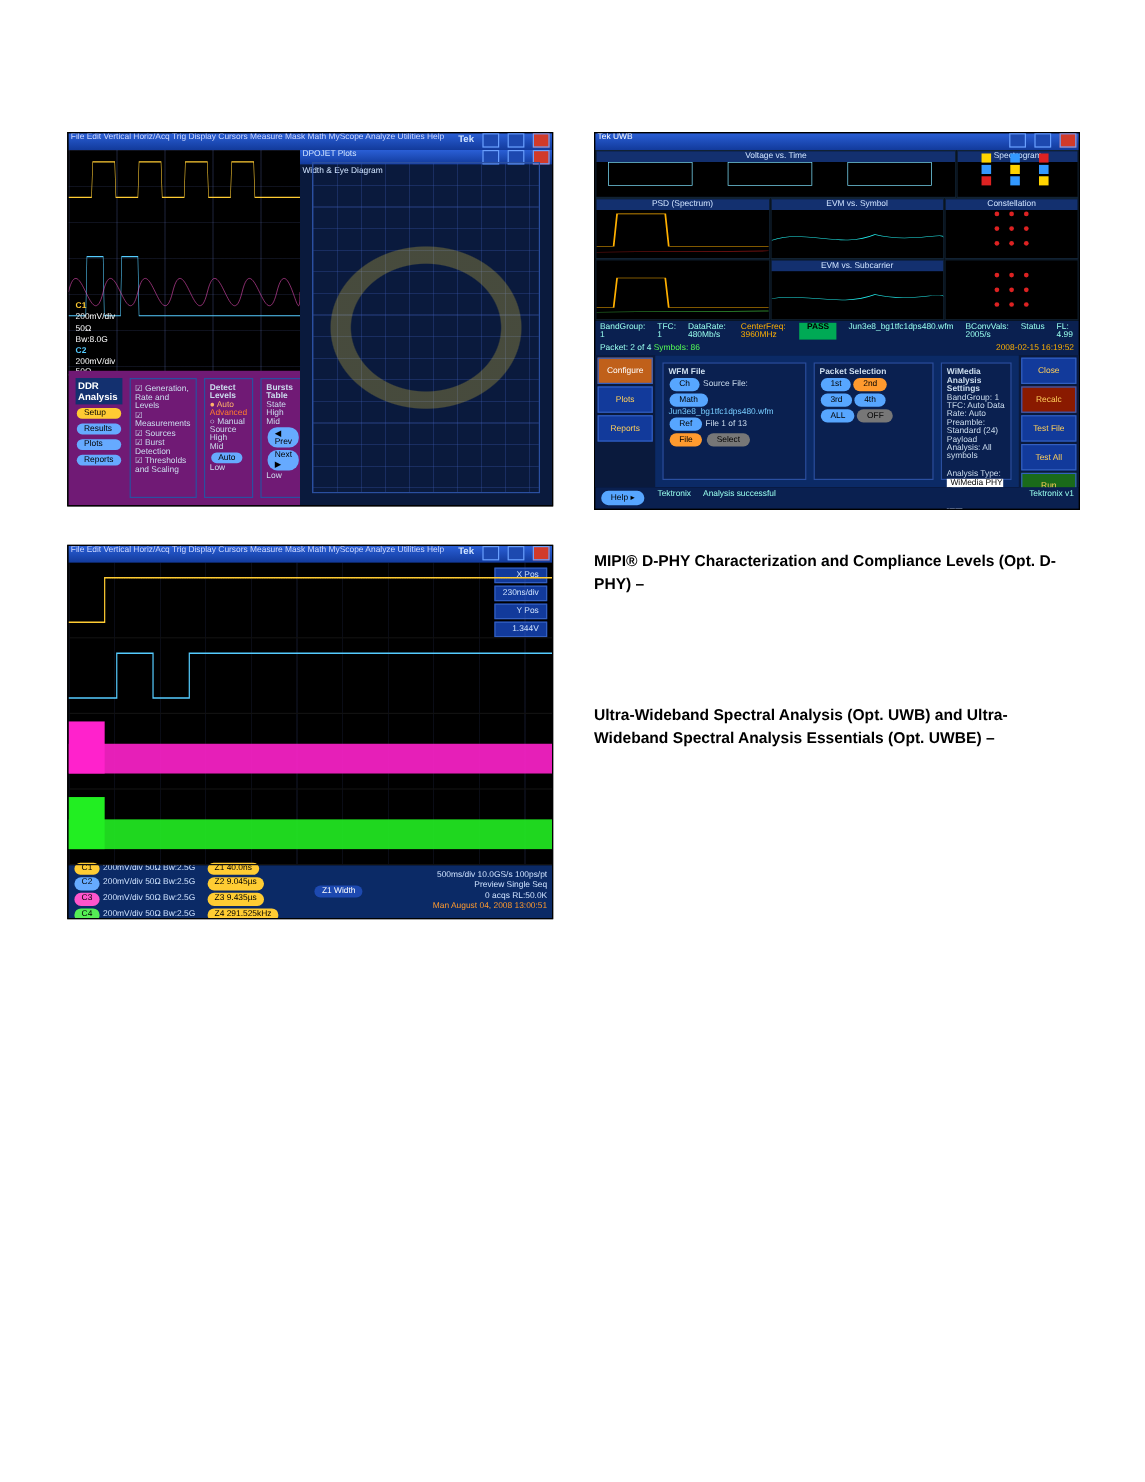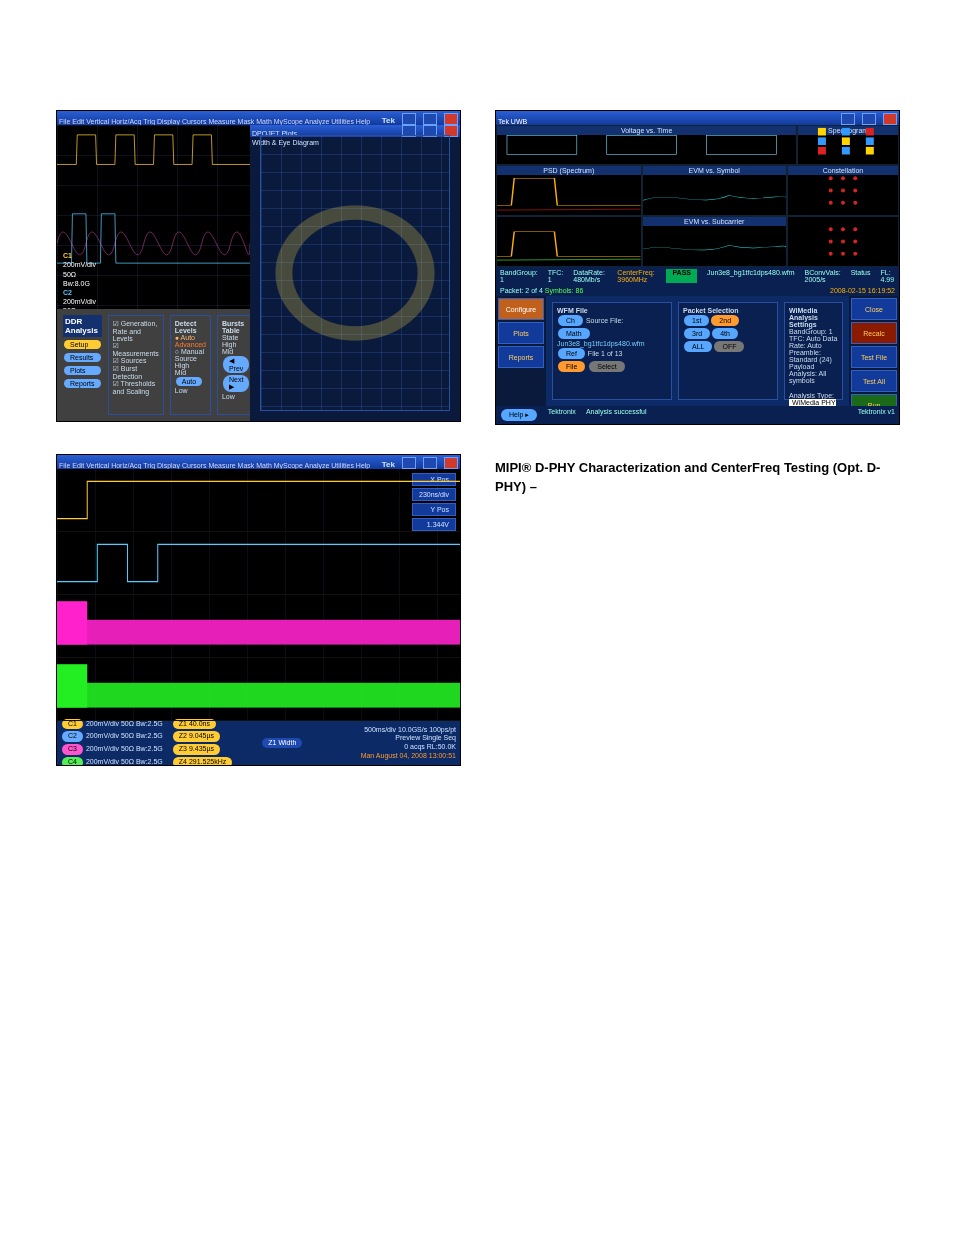--- a/index.html
+++ b/index.html
@@ -4,42 +4,42 @@
 <style>
   html,body{margin:0;padding:0;background:#fff;font-family:Arial,Helvetica,sans-serif;color:#000}
   .page{width:954px;height:1235px;position:relative;box-sizing:border-box;padding:110px 56px 0 56px}
   .cols{display:flex;gap:36px}
   .col{flex:1;min-width:0}
   .shot{width:100%;background:#000;border:1px solid #000;position:relative;overflow:hidden;margin-bottom:32px}
   .shot-a{height:310px}
   .shot-b{height:310px}
   .shot-c{height:313px}
   
-  .titlebar{height:14px;background:linear-gradient(#2a5fd6,#123a9b);display:flex;align-items:flex-end;padding:0 2px;color:#fff;font-size:7px;gap:6px}
+  .titlebar{height:14px;background:linear-gradient(#2a5fd6,#123a9b);display:flex;align-items:flex-start;padding:0 2px;color:#fff;font-size:7px;gap:6px}
   .titlebar .tek{margin-left:auto;font-weight:bold;font-size:8px;color:#cfe3ff}
   .titlebar .btn{width:12px;height:10px;background:#1d49b0;border:1px solid #6aa0ff;margin-left:1px}
   .titlebar .btn.close{background:#d13a2a}
   .menus{color:#cfd9ff;font-size:7px;white-space:nowrap;overflow:hidden}
   .wave-area{position:relative;height:150px;background:#000}
   .wave-area::before{content:"";position:absolute;inset:0;background:
     repeating-linear-gradient(to right, rgba(100,120,200,.15) 0 1px, transparent 1px 40px),
     repeating-linear-gradient(to bottom, rgba(100,120,200,.15) 0 1px, transparent 1px 30px)}
   .chip{display:inline-block;border-radius:8px;padding:1px 6px;font-size:7px;color:#000;margin:1px}
   .chip.y{background:#ffcc33}.chip.b{background:#66aaff}.chip.m{background:#ff55cc}.chip.g{background:#55ee55}
   .legend{position:absolute;left:6px;bottom:6px;color:#fff;font-size:7px;line-height:1.3}
   .legend span{display:block}
   
   .ddr{display:flex;height:calc(100% - 14px)}
   .ddr .left{flex:1;position:relative;background:#000}
   .ddr .eye{width:210px;background:#0a1a3d;position:relative}
   .ddr .eye::before{content:"";position:absolute;inset:10px;border:1px solid #2a4fa0;background:
     radial-gradient(ellipse 60% 35% at 50% 50%, transparent 55%, rgba(255,220,60,.25) 56% 70%, transparent 71%),
     repeating-linear-gradient(to right, rgba(60,90,180,.3) 0 1px, transparent 1px 20px),
     repeating-linear-gradient(to bottom, rgba(60,90,180,.3) 0 1px, transparent 1px 18px)}
-  .ddr-ctl{position:absolute;left:0;right:0;bottom:0;height:100px;background:#404040;display:flex;gap:6px;padding:6px;color:#cde}
+  .ddr-ctl{position:absolute;left:0;right:0;bottom:0;height:100px;background:#701a75;display:flex;gap:6px;padding:6px;color:#cde}
   .ddr-ctl .box{flex:1;border:1px solid #2a4fa0;padding:4px;font-size:7px}
   .ddr-side{width:46px;background:#0a1a3d;display:flex;flex-direction:column;gap:2px;padding:2px}
   .ddr-side .sb{height:18px;background:#123a9b;border:1px solid #335fc0;color:#ffcf5a;font-size:7px;display:flex;align-items:center;justify-content:center;text-align:center}
   .ddr-side .sb.red{background:#5a1a00;color:#ffb36a}
   
   .uwb{height:calc(100% - 14px);display:flex;flex-direction:column}
   .uwb-row{flex:1;display:flex}
   .uwb-cell{flex:1;border:1px solid #123;position:relative;background:#000}
   .uwb-cell h5{position:absolute;top:0;left:0;right:0;margin:0;background:#13306f;color:#cfe3ff;font-size:7px;padding:1px 3px;font-weight:normal;text-align:center}
   .uwb-ctl{height:110px;background:#0b2a66;display:flex;color:#cde;font-size:7px}
@@ -374,16 +374,17 @@
           </div>
           <div class="status">
             <span class="uwb-pill b">Help ▸</span>
             <span>Tektronix</span>
             <span>Analysis successful</span>
             <span style="margin-left:auto">Tektronix v1</span>
           </div>
         </div>
       </div>
 
-      <p class="cap">MIPI® D-PHY Characterization and CenterFreq Testing (Opt. D-PHY) –</p>
+      <p class="cap">MIPI® D-PHY Characterization and Compliance Levels (Opt. D-PHY) –</p>
+      <p class="cap" style="margin-top:90px">Ultra-Wideband Spectral Analysis (Opt. UWB) and Ultra-Wideband Spectral Analysis Essentials (Opt. UWBE) –</p>
     </div>
   </div>
 </div>
 
 </body></html>

